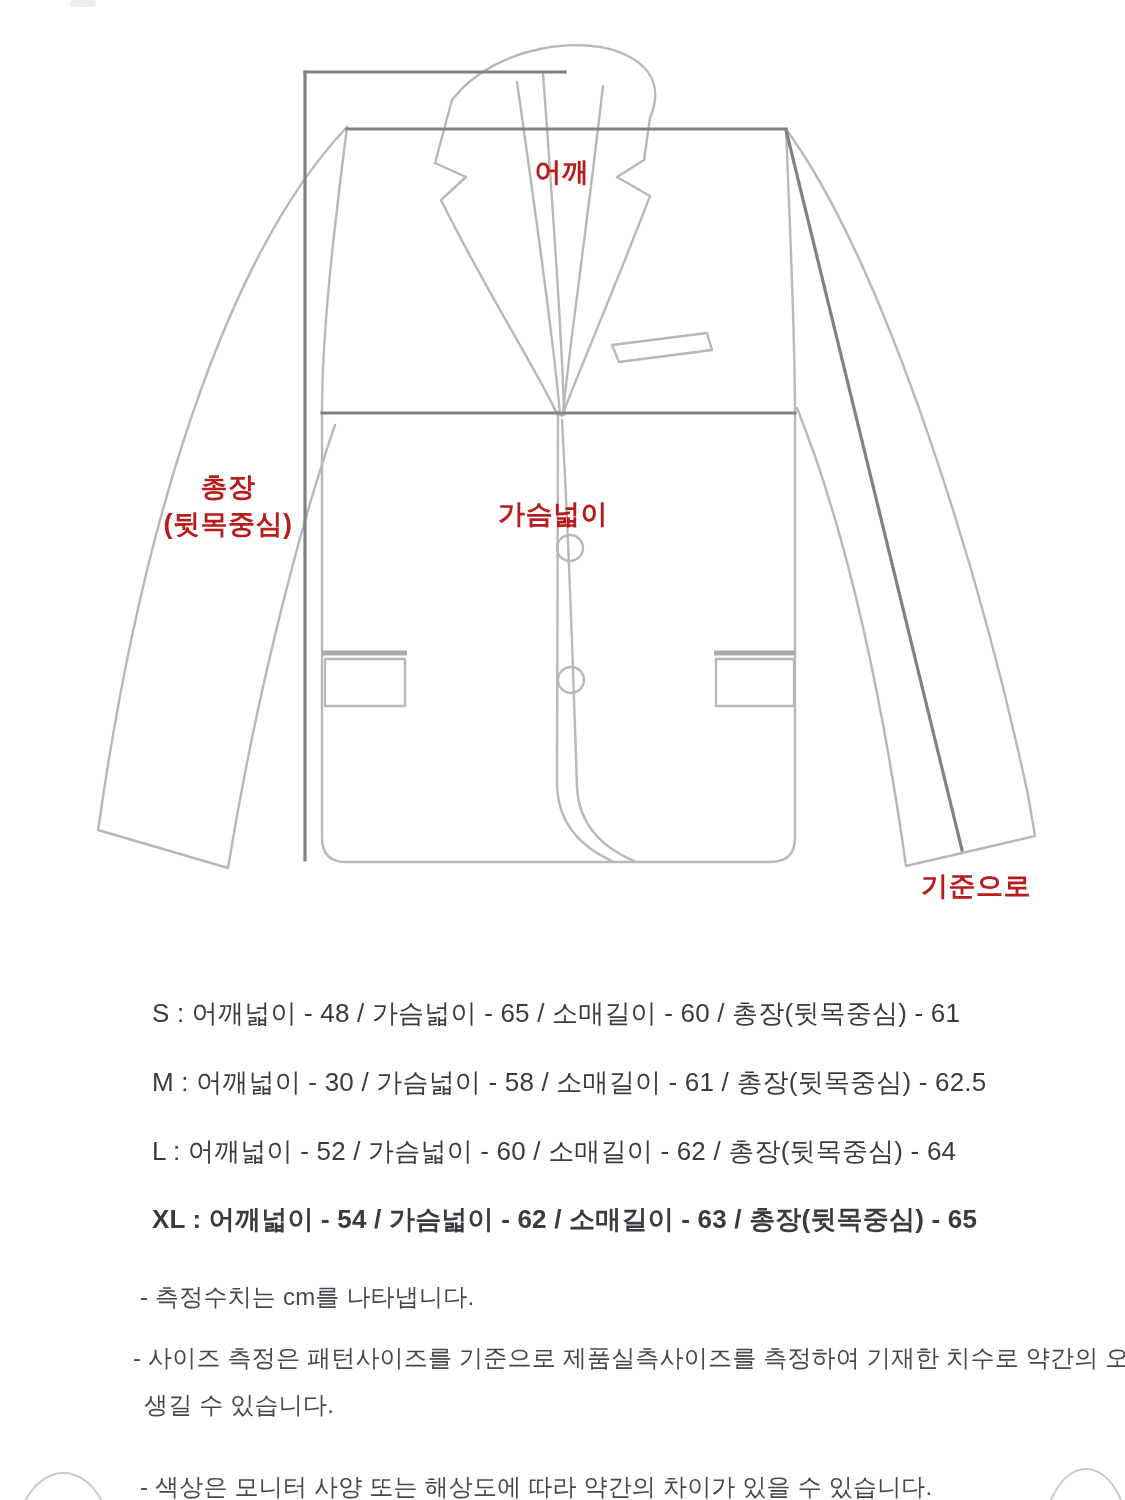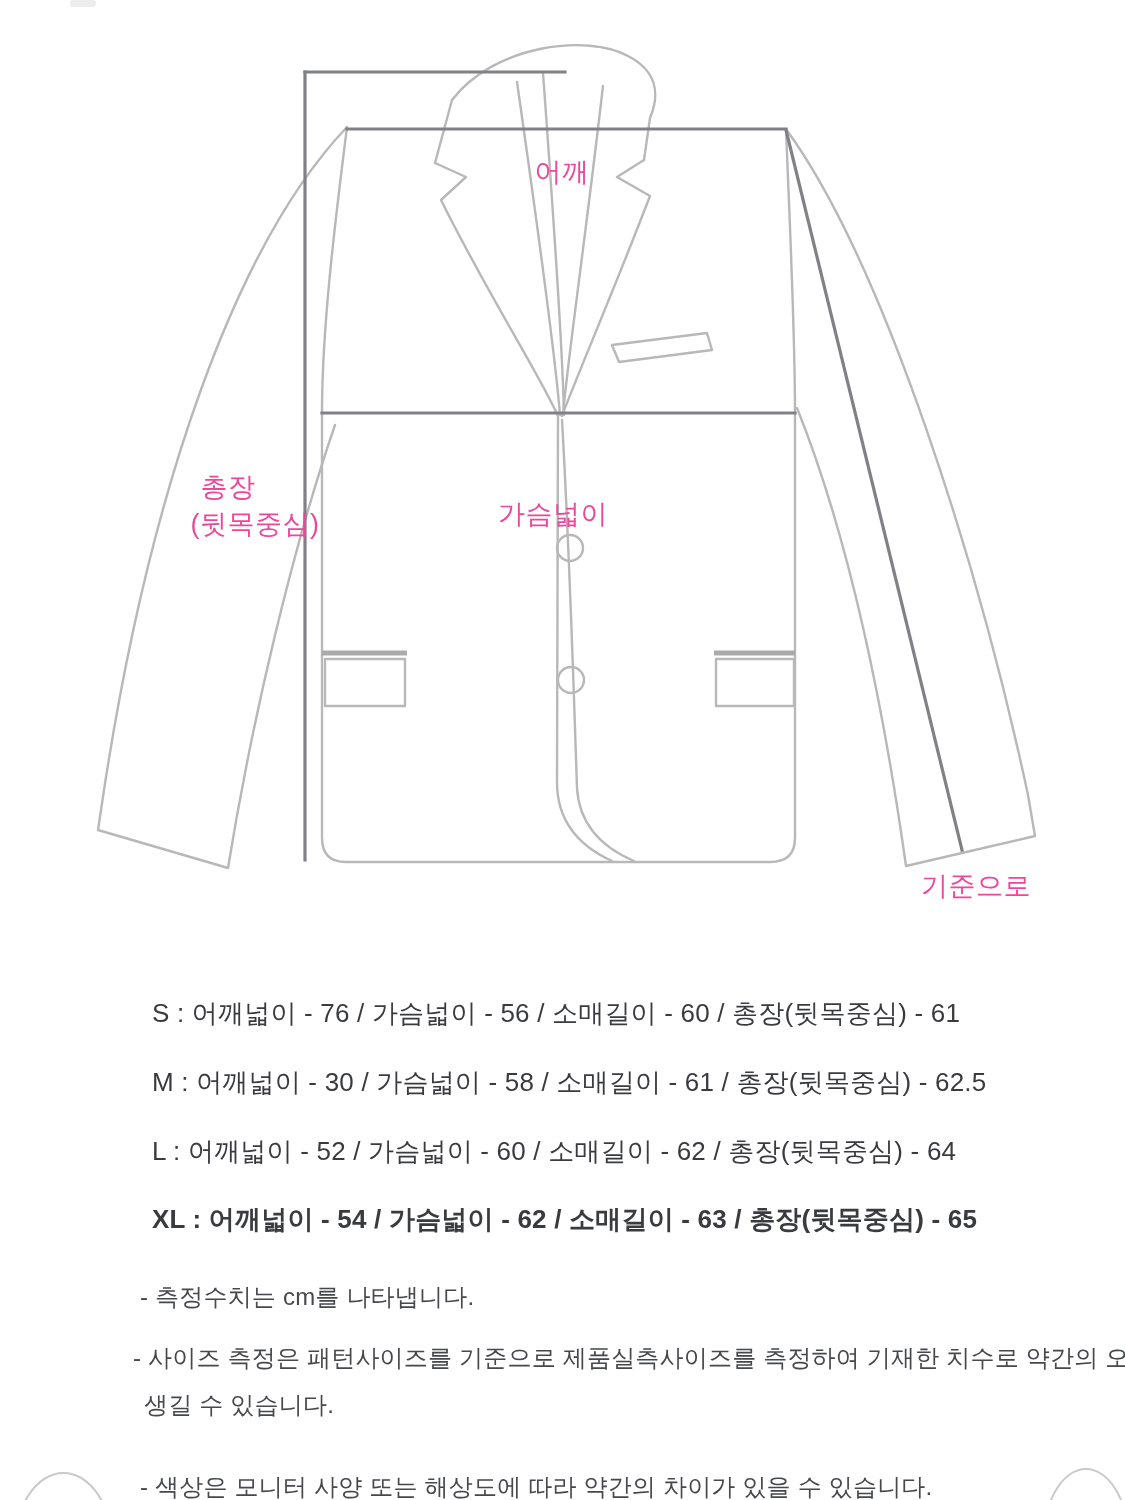--- a/index.html
+++ b/index.html
@@ -11,22 +11,22 @@
     font-family: "Liberation Sans", "DejaVu Sans", sans-serif;
   }
   .canvas { position: absolute; inset: 0; }
 
   .jacket-svg { position: absolute; left: 0; top: 0; }
 
   .dlabel {
     position: absolute;
     transform: translate(-50%, -50%);
     font-size: 27px;
-    font-weight: 400;
-    color: #ec4899;
+    font-weight: 700;
+    color: #b91c1c;
     white-space: nowrap;
     letter-spacing: 0.5px;
   }
 
   .size-row {
     position: absolute;
     left: 152px;
     font-size: 26px;
     font-weight: 500;
     color: #3a3b3e;
@@ -117,24 +117,24 @@
       <path d="M305,72 L305,860"></path>
       <path d="M347,129 L786,129"></path>
       <path d="M322,413 L795,413"></path>
       <path d="M786,130 L962,850"></path>
     </g>
   </svg>
 
   <div class="dlabel" style="left:562px; top:172px;">어깨</div>
   <div class="dlabel" style="left:553px; top:466px;margin-top:48px;">가슴넓이</div>
   <div class="dlabel" style="left:228px; top:487px;">총장</div>
-  <div class="dlabel" style="left:228px; top:524px;margin-left:27px;">(뒷목중심)</div>
+  <div class="dlabel" style="left:228px; top:524px;">(뒷목중심)</div>
   <div class="dlabel" style="left:976px; top:886px;">기준으로</div>
 
-  <div class="size-row row-s">S : 어깨넓이 - 76 / 가슴넓이 - 56 / 소매길이 - 60 / 총장(뒷목중심) - 61</div>
+  <div class="size-row row-s">S : 어깨넓이 - 48 / 가슴넓이 - 65 / 소매길이 - 60 / 총장(뒷목중심) - 61</div>
   <div class="size-row row-m">M : 어깨넓이 - 30 / 가슴넓이 - 58 / 소매길이 - 61 / 총장(뒷목중심) - 62.5</div>
   <div class="size-row row-l">L : 어깨넓이 - 52 / 가슴넓이 - 60 / 소매길이 - 62 / 총장(뒷목중심) - 64</div>
   <div class="size-row row-xl">XL : 어깨넓이 - 54 / 가슴넓이 - 62 / 소매길이 - 63 / 총장(뒷목중심) - 65</div>
 
   <div class="note note-1">- 측정수치는 cm를 나타냅니다.</div>
   <div class="note note-2">- 사이즈 측정은 패턴사이즈를 기준으로 제품실측사이즈를 측정하여 기재한 치수로 약간의 오차가</div>
   <div class="note note-2b">생길 수 있습니다.</div>
   <div class="note note-3">- 색상은 모니터 사양 또는 해상도에 따라 약간의 차이가 있을 수 있습니다.</div>
 
   <div class="decor-circle decor-left"></div>

